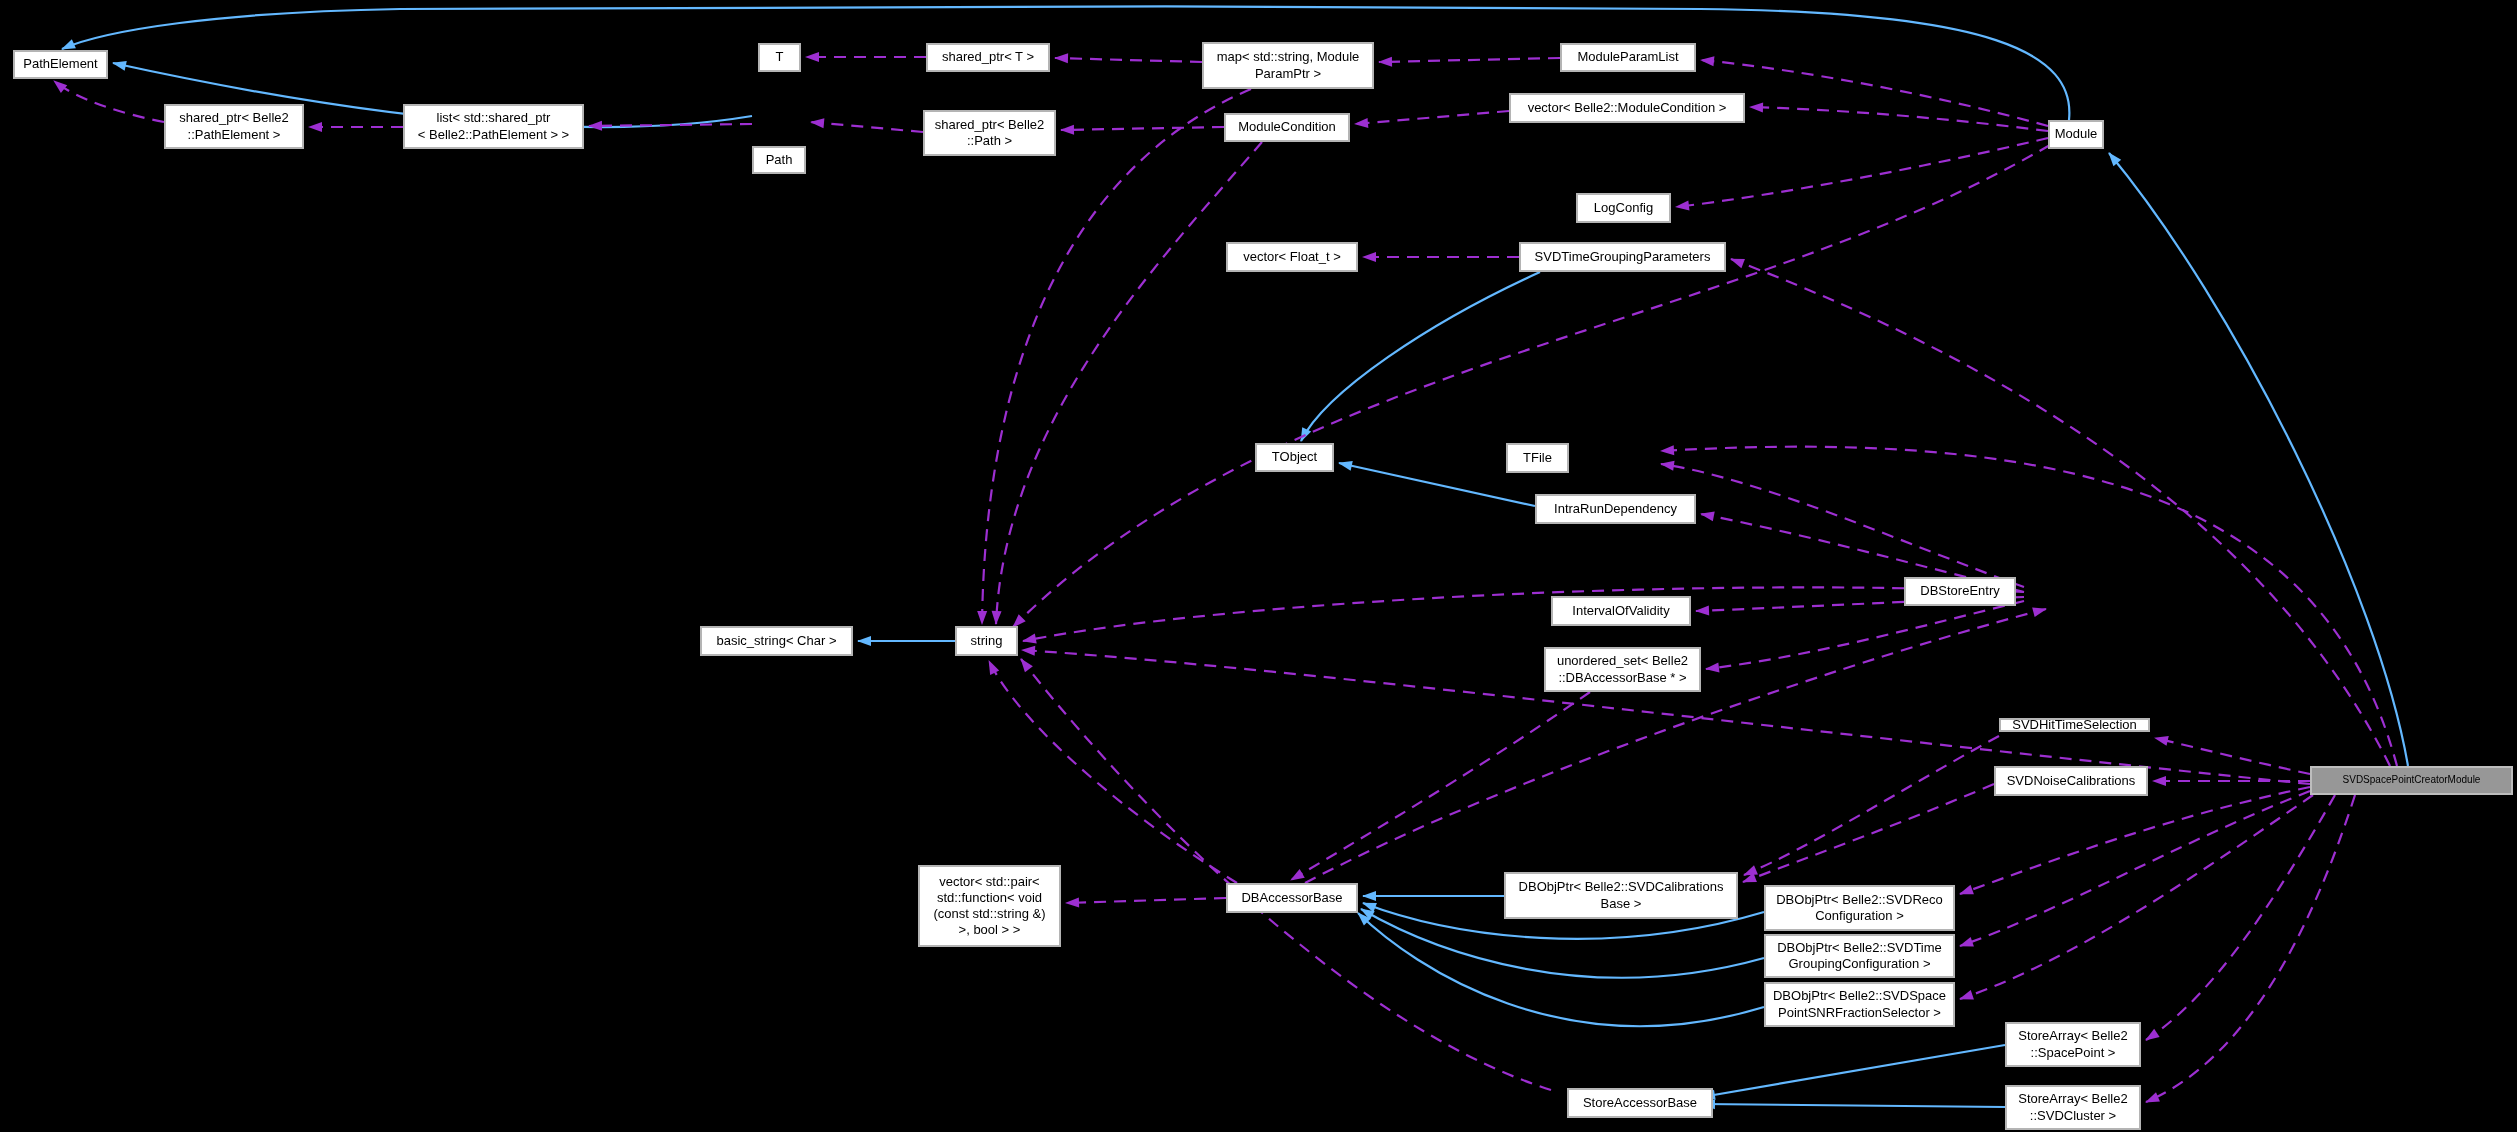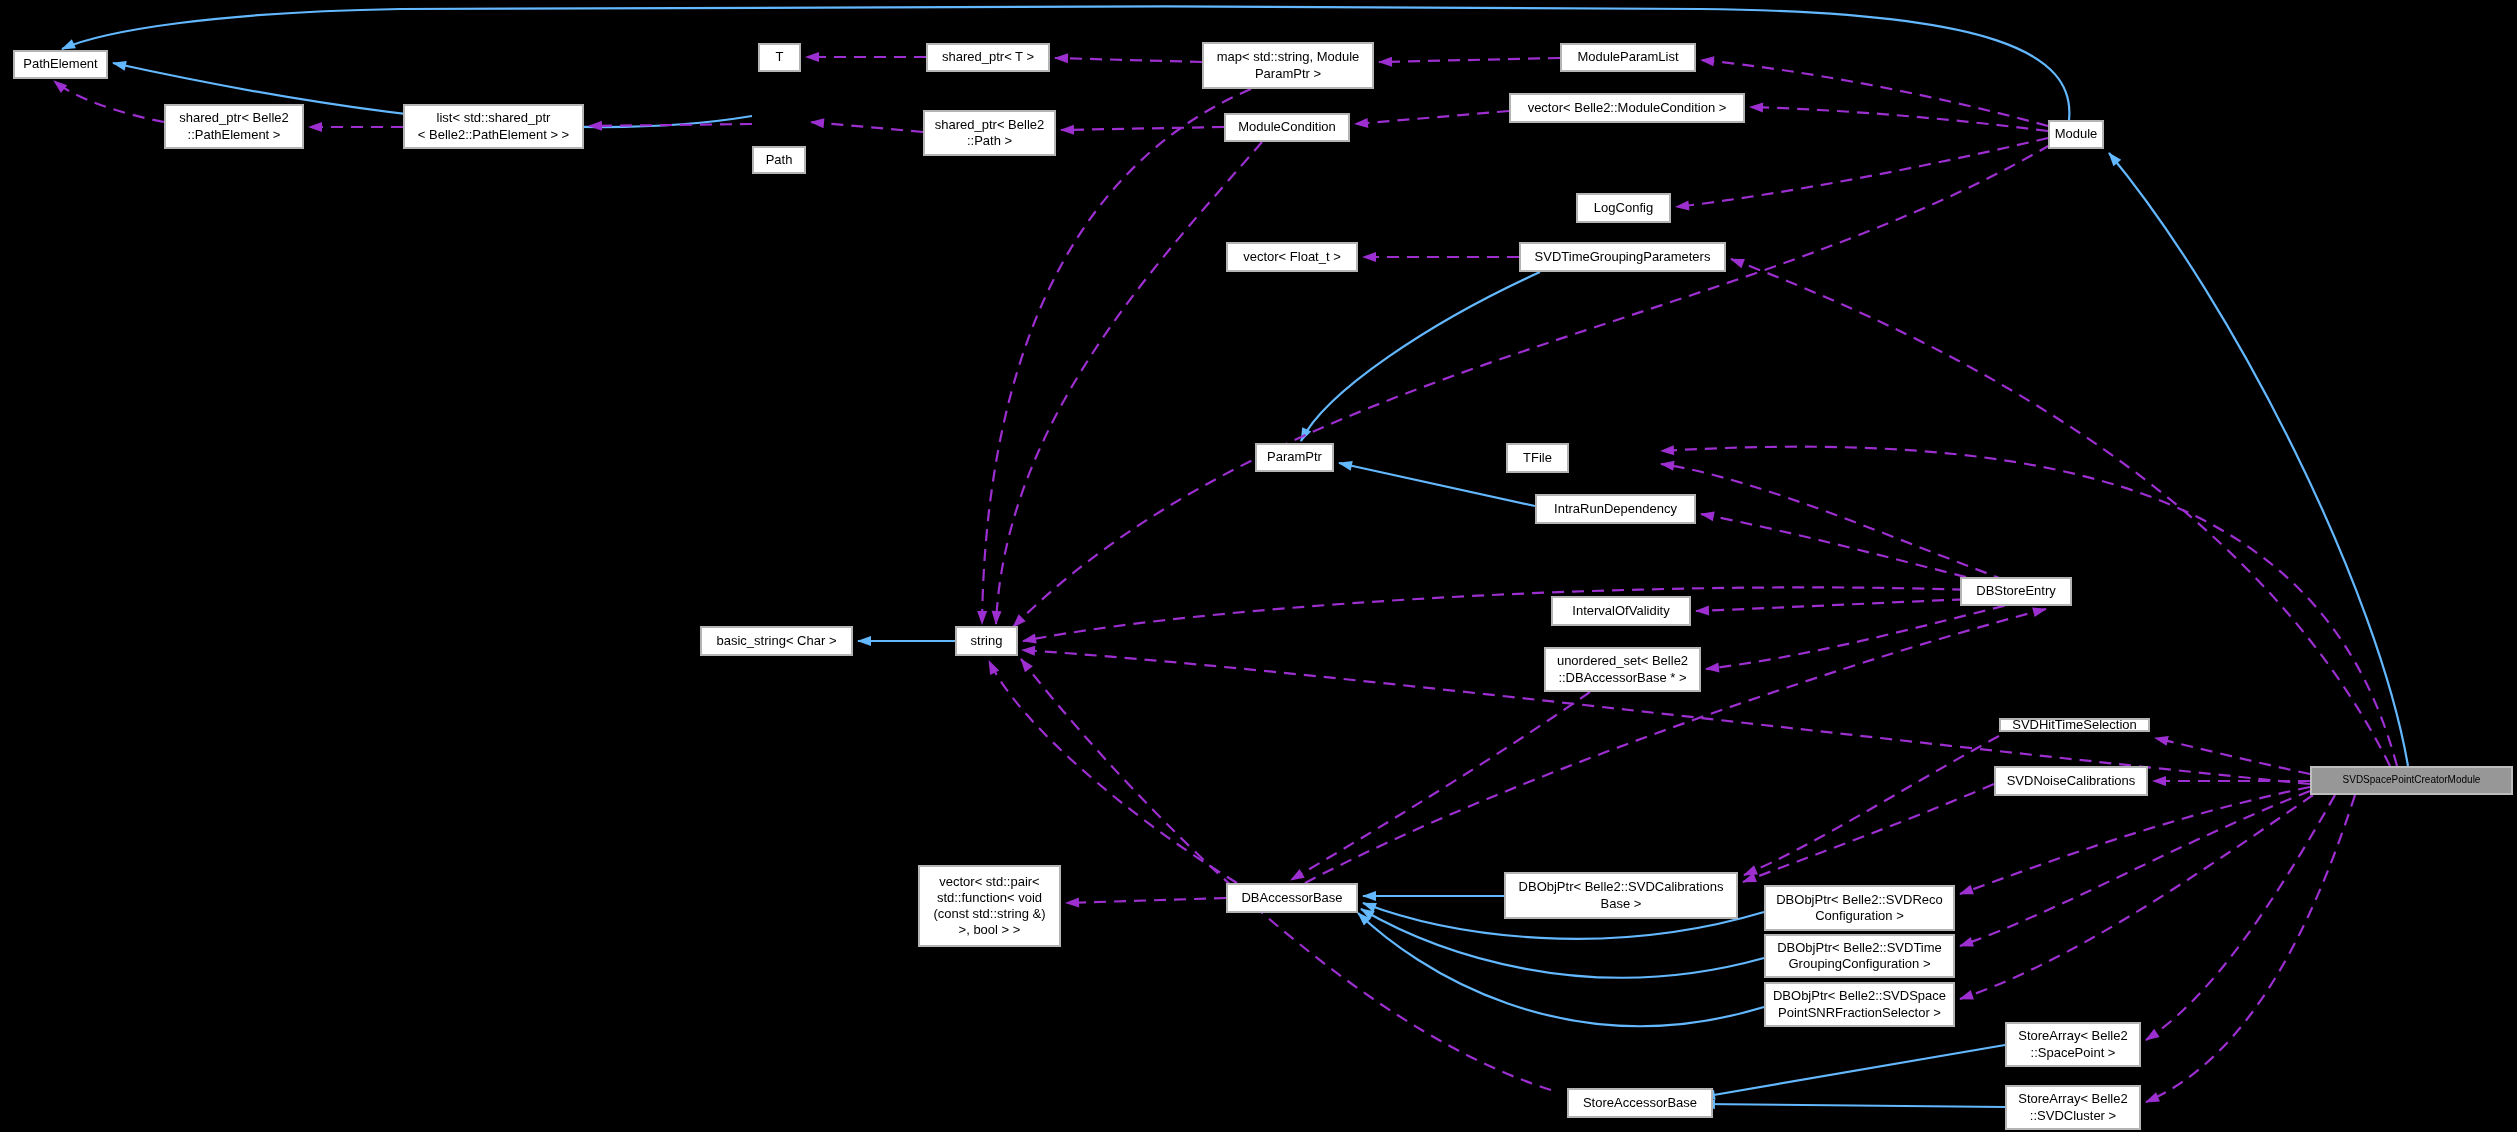--- a/index.html
+++ b/index.html
@@ -93,24 +93,24 @@
 ::Path &gt;</div>
       <div class="node" style="left: 1202px; top: 42px; width: 172px; height: 47px;">map&lt; std::string, Module
 ParamPtr &gt;</div>
       <div class="node" style="left: 1224px; top: 113px; width: 126px; height: 29px;">ModuleCondition</div>
       <div class="node" style="left: 1560px; top: 43px; width: 136px; height: 29px;">ModuleParamList</div>
       <div class="node" style="left: 1509px; top: 93px; width: 236px; height: 30px;">vector&lt; Belle2::ModuleCondition &gt;</div>
       <div class="node" style="left: 2048px; top: 120px; width: 56px; height: 29px;">Module</div>
       <div class="node" style="left: 1576px; top: 193px; width: 95px; height: 30px;">LogConfig</div>
       <div class="node" style="left: 1226px; top: 242px; width: 132px; height: 30px;">vector&lt; Float_t &gt;</div>
       <div class="node" style="left: 1519px; top: 242px; width: 207px; height: 30px;">SVDTimeGroupingParameters</div>
-      <div class="node" style="left: 1255px; top: 443px; width: 79px; height: 29px;">ParamPtr</div>
+      <div class="node" style="left: 1255px; top: 443px; width: 79px; height: 29px;">TObject</div>
       <div class="node" style="left: 1506px; top: 443px; width: 63px; height: 30px;">TFile</div>
       <div class="node" style="left: 1535px; top: 494px; width: 161px; height: 30px;">IntraRunDependency</div>
-      <div class="node" style="left: 1960px; top: 577px; width: 112px; height: 29px;">DBStoreEntry</div>
+      <div class="node" style="left: 1904px; top: 577px; width: 112px; height: 29px;">DBStoreEntry</div>
       <div class="node" style="left: 1551px; top: 596px; width: 140px; height: 30px;">IntervalOfValidity</div>
       <div class="node" style="left: 1544px; top: 647px; width: 157px; height: 45px;">unordered_set&lt; Belle2
 ::DBAccessorBase * &gt;</div>
       <div class="node" style="left: 700px; top: 626px; width: 153px; height: 30px;">basic_string&lt; Char &gt;</div>
       <div class="node" style="left: 955px; top: 626px; width: 63px; height: 30px;">string</div>
       <div class="node" style="left: 1999px; top: 718px; width: 151px; height: 14px;">SVDHitTimeSelection</div>
       <div class="node" style="left: 1994px; top: 766px; width: 154px; height: 30px;">SVDNoiseCalibrations</div>
       <div class="node main" style="left: 2310px; top: 766px; width: 203px; height: 29px;">SVDSpacePointCreatorModule</div>
       <div class="node" style="left: 918px; top: 865px; width: 143px; height: 82px;">vector&lt; std::pair&lt;
 std::function&lt; void

